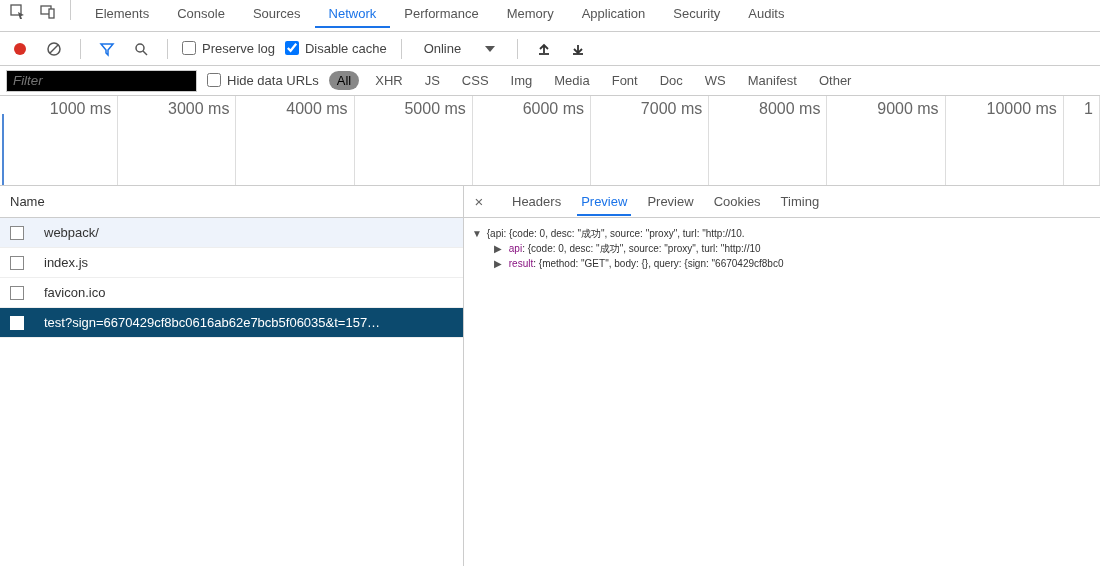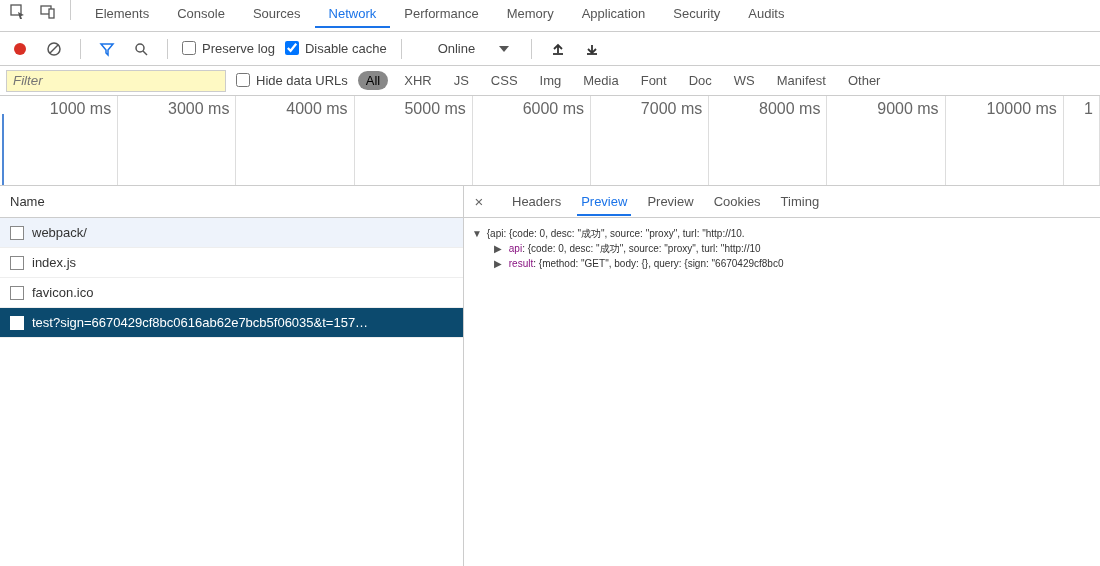--- a/index.html
+++ b/index.html
@@ -14,38 +14,38 @@
 .tab.active { color: #1a73e8; }
 .tab.active::after { content: ""; position: absolute; left: 0; right: 0; bottom: -1px; height: 2px; background: #1a73e8; }
 
 .subtoolbar { display: flex; align-items: center; height: 34px; border-bottom: 1px solid #ccc; padding: 0 8px; gap: 10px; }
 .record-dot { width: 12px; height: 12px; border-radius: 50%; background: #d93025; }
 .clear-icon svg, .filter-ico svg, .search-ico svg, .up-ico svg, .dn-ico svg { display: block; }
 
 .checkbox-wrap { display: inline-flex; align-items: flex-start; gap: 6px; color: #444; }
 .checkbox-wrap input { width: 14px; height: 14px; }
 
-.online-select { display: inline-flex; align-items: center; gap: 24px; padding: 2px 8px; color: #444; margin-left: 14px; }
+.online-select { display: inline-flex; align-items: center; gap: 24px; padding: 2px 8px; color: #444; }
 .caret-down { width: 0; height: 0; border-left: 5px solid transparent; border-right: 5px solid transparent; border-top: 6px solid #555; }
 
 .filter-row { display: flex; align-items: center; height: 30px; border-bottom: 1px solid #ccc; padding: 0 6px; gap: 10px; }
-.filter-input { width: 220px; height: 22px; border: 1px solid #ccc; padding: 2px 6px; font-style: italic; color: #888; background: #fef9c3; }
+.filter-input { width: 191px; height: 22px; border: 1px solid #ccc; padding: 2px 6px; font-style: italic; color: #888; background: #000000; }
 .type-pill { padding: 2px 6px; color: #555; cursor: pointer; }
 .type-pill.active { background: #888; color: #000000; border-radius: 10px; padding: 2px 8px; }
 
 .timeline { display: flex; height: 90px; border-bottom: 1px solid #ccc; position: relative; }
 .tick { flex: 1; border-right: 1px solid #ddd; position: relative; }
 .tick-label { position: absolute; top: 4px; right: 6px; color: #666; font-size: 16px; }
 .timeline .marker { position: absolute; left: 2px; top: 18px; bottom: 0; width: 2px; background: #4f88d6; }
 
 .split { display: flex; height: calc(566px - 32px - 34px - 30px - 90px); }
 .left { width: 464px; border-right: 1px solid #ccc; display: flex; flex-direction: column; }
 .left-header { height: 32px; display: flex; align-items: center; padding: 0 10px; border-bottom: 1px solid #ccc; color: #333; }
 .req-list { flex: 1; overflow: hidden; }
-.req-row { display: flex; align-items: center; height: 30px; padding: 0 10px; gap: 8px; border-bottom: 1px solid #eee; cursor: pointer; }
+.req-row { display: flex; align-items: center; height: 30px; padding: 0 10px; gap: 20px; border-bottom: 1px solid #eee; cursor: pointer; }
 .req-row .file-ico { width: 14px; height: 14px; border: 1px solid #888; background: #fff; flex: none; }
 .req-row.selected { background: #0c4a6e; color: #fff; }
 .req-row.selected .file-ico { background: #fff; border-color: #fff; }
 .req-row.alt { background: #eef3fb; }
 .req-label { white-space: nowrap; overflow: hidden; text-overflow: ellipsis; }
 
 .right { flex: 1; display: flex; flex-direction: column; overflow: hidden; }
 .right-tabs { display: flex; align-items: center; height: 32px; border-bottom: 1px solid #ccc; padding: 0 6px; gap: 20px; }
 .right-tab { color: #555; cursor: pointer; position: relative; padding: 6px 0; }
 .right-tab.active { color: #1a73e8; }

